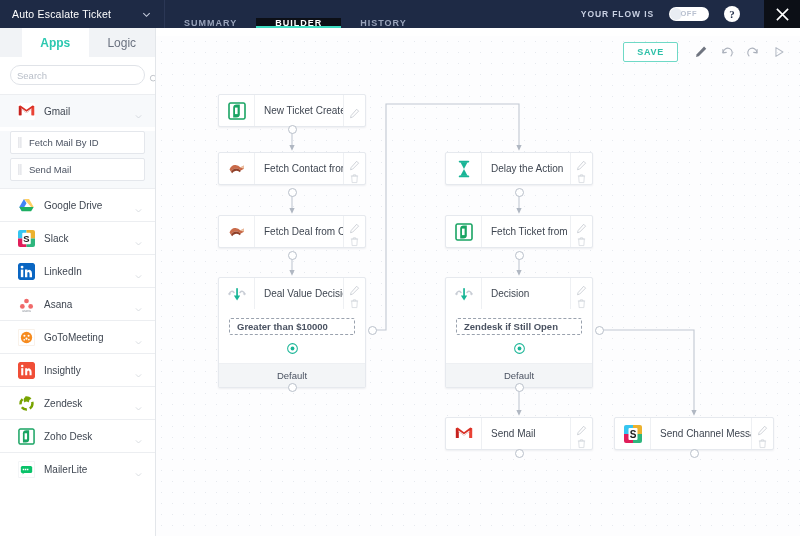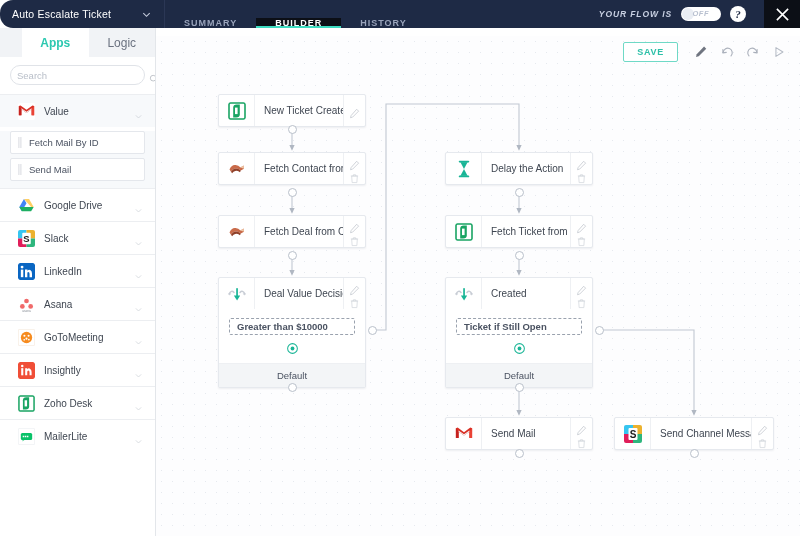--- a/index.html
+++ b/index.html
@@ -7,21 +7,21 @@
   body{
     font-family:"Liberation Sans", sans-serif;
     background:#ffffff;
     -webkit-font-smoothing:antialiased;
   }
   .app{ position:relative; width:800px; height:536px; }
 
   
   .topbar{
     position:absolute; left:0; top:0; width:800px; height:28px;
-    background:#1e2a45; display:flex; align-items:stretch;border-radius:13px;
+    background:#1e2a45; display:flex; align-items:stretch;
   }
   .flow-name{
     width:165px; display:flex; align-items:center; padding:0 12px;
     color:#ffffff; font-size:10.5px; letter-spacing:.2px; cursor:pointer;
     border-right:1px solid #2b3755;
   }
   .flow-name .nm{ flex:1; white-space:nowrap; overflow:hidden; }
   .chev{ width:11px; height:11px; flex:none; }
   .chev svg{ display:block; }
   .tabs{ display:flex; align-items:flex-end; }
@@ -29,21 +29,21 @@
     display:flex; align-items:center; padding:0 19px;
     color:#9aa4bb; font-size:9px; font-weight:bold; letter-spacing:1px;
     cursor:pointer; position:relative;
   }
   .tab.active{ background:#0c0f16; color:#ffffff; }
   .tab.active:after{
     content:""; position:absolute; left:0; right:0; bottom:0; height:2px;
     background:#3ddbc0;
   }
   .topright{
-    margin-left:auto; display:flex; align-items:center; gap:9px; padding-right:0;font-style:italic;
+    margin-left:auto; display:flex; align-items:center; gap:15px; padding-right:0;
   }
   .flowis{ color:#c8d0e2; font-size:8.5px; font-weight:bold; letter-spacing:.9px; }
   .toggle{
     width:40px; height:14px; border-radius:8px; background:#ffffff;
     position:relative; cursor:pointer; display:flex; align-items:center;
   }
   .toggle .knob{
     width:12px; height:12px; border-radius:50%; background:#e9edf3;
     position:absolute; left:1px; top:1px;
   }
@@ -229,21 +229,21 @@
           <span class="appicon">
             <div style="width:17px;height:17px;border-radius:2px;background:#ffffff;display:flex;align-items:center;justify-content:center;overflow:hidden;">
               <svg width="17" height="13.26" viewBox="0 0 20 15">
                 <path d="M1 2.2 L1 13 L4 13 L4 6 L10 10.3 L16 6 L16 13 L19 13 L19 2.2 L17 1.5 L10 6.6 L3 1.5 Z" fill="#d93025"></path>
                 <path d="M1 2.2 L1 13 L4 13 L4 6 Z" fill="#c5221f"></path>
                 <path d="M16 6 L16 13 L19 13 L19 2.2 Z" fill="#ea4335"></path>
                 <path d="M4 6 L10 10.3 L16 6 L16 4.6 L10 8.9 L4 4.6 Z" fill="#f4f4f4"></path>
               </svg>
             </div>
           </span>
-          <span class="appname">Value</span>
+          <span class="appname">Gmail</span>
           <span class="cdown"><svg viewBox="0 0 12 12">
               <path d="M2.5 4.5 L6 8 L9.5 4.5" fill="none" stroke="#9aa2ae" stroke-width="1.1"></path>
             </svg></span>
         </div>
         <div class="actions">
           <div class="actionitem">
             <span class="grip"><svg viewBox="0 0 4 11">
                 <rect x="0.4" y="0" width="1" height="11" fill="#a8afba"></rect>
                 <rect x="2.4" y="0" width="1" height="11" fill="#a8afba"></rect>
               </svg></span>
@@ -354,20 +354,35 @@
           </span>
           <span class="appname">Insightly</span>
           <span class="cdown"><svg viewBox="0 0 12 12">
               <path d="M2.5 4.5 L6 8 L9.5 4.5" fill="none" stroke="#9aa2ae" stroke-width="1.1"></path>
             </svg></span>
         </div>
         <div class="approw">
           <span class="appicon">
             <div style="width:17px;height:17px;border-radius:2px;background:#ffffff;display:flex;align-items:center;justify-content:center;overflow:hidden;">
               <svg width="17" height="17" viewBox="0 0 18 18">
+                <path d="M9 2.2 A3.2 3.2 0 0 1 12 5.4 A3.2 3.2 0 0 1 9 8.6 A3.2 3.2 0 0 1 6 5.4 A3.2 3.2 0 0 1 9 2.2" fill="#78a300"></path>
+                <circle cx="9" cy="9" r="6.3" fill="none" stroke="#78a300" stroke-width="2.6" stroke-dasharray="6 3.2"></circle>
+                <circle cx="9" cy="9" r="2.2" fill="#ffffff"></circle>
+              </svg>
+            </div>
+          </span>
+          <span class="appname">Zendesk</span>
+          <span class="cdown"><svg viewBox="0 0 12 12">
+              <path d="M2.5 4.5 L6 8 L9.5 4.5" fill="none" stroke="#9aa2ae" stroke-width="1.1"></path>
+            </svg></span>
+        </div>
+        <div class="approw">
+          <span class="appicon">
+            <div style="width:17px;height:17px;border-radius:2px;background:#ffffff;display:flex;align-items:center;justify-content:center;overflow:hidden;">
+              <svg width="17" height="17" viewBox="0 0 18 18">
                 <rect x="1" y="1" width="16" height="16" rx="1.5" fill="#fff" stroke="#19a463" stroke-width="1.6"></rect>
                 <path d="M11.8 2.4 L11.8 12.2 Q11.8 15.4 8.2 15.4 L5.2 15.4 L5.2 5.6 Q5.2 2.4 8.7 2.4 Z" fill="#19a463"></path>
                 <rect x="7" y="5.6" width="2.6" height="6.5" fill="#ffffff"></rect>
               </svg>
             </div>
           </span>
           <span class="appname">Zoho Desk</span>
           <span class="cdown"><svg viewBox="0 0 12 12">
               <path d="M2.5 4.5 L6 8 L9.5 4.5" fill="none" stroke="#9aa2ae" stroke-width="1.1"></path>
             </svg></span>
@@ -606,34 +621,34 @@
                 <svg width="18" height="18" viewBox="0 0 18 18">
                   <path d="M1 9 Q3.4 4.6 6 7.4" fill="none" stroke="#c7ccd4" stroke-width="1.5" stroke-linecap="round"></path>
                   <path d="M17 9 Q14.6 4.6 12 7.4" fill="none" stroke="#c7ccd4" stroke-width="1.5" stroke-linecap="round"></path>
                   <path d="M1.6 10.4 L0.6 8.2 L3.3 8.4 Z" fill="#c7ccd4"></path>
                   <path d="M16.4 10.4 L17.4 8.2 L14.7 8.4 Z" fill="#c7ccd4"></path>
                   <rect x="8.2" y="3.2" width="1.7" height="8.6" fill="#19b596"></rect>
                   <path d="M5.9 10.4 L12.2 10.4 L9.05 15.4 Z" fill="#19b596"></path>
                 </svg>
               </div>
             </span>
-            <span class="ntitle">Created</span>
+            <span class="ntitle">Decision</span>
             <span class="nbtns">
               <span class="nbtn"><svg viewBox="0 0 14 14">
                   <path d="M9.8 1.6 L12.2 4 L4.6 11.6 L1.9 12.4 L2.7 9.6 Z" fill="none" stroke="#9aa2ae" stroke-width="1.1" stroke-linejoin="round"></path>
                 </svg></span>
               <span class="nbtn"><svg viewBox="0 0 14 14">
                   <path d="M3.4 3.8 L10.6 3.8 L10 12.2 L4 12.2 Z" fill="none" stroke="#b0b7c2" stroke-width="1"></path>
                   <path d="M2.4 3.8 L11.6 3.8 M5.6 3.8 L5.6 2.2 L8.4 2.2 L8.4 3.8" fill="none" stroke="#b0b7c2" stroke-width="1"></path>
                 </svg></span>
             </span>
           </div>
           <div class="nbody">
             <div class="branchwrap">
-              <div class="branch">Ticket if Still Open</div>
+              <div class="branch">Zendesk if Still Open</div>
             </div>
             <div class="plusrow">
               <span><svg width="11" height="11" viewBox="0 0 14 14">
                   <circle cx="7" cy="7" r="6.2" fill="none" stroke="#19b596" stroke-width="1.3"></circle>
                   <circle cx="7" cy="7" r="2.4" fill="#19b596"></circle>
                 </svg></span>
             </div>
             <div class="defaultrow">Default</div>
           </div>
         </div>

